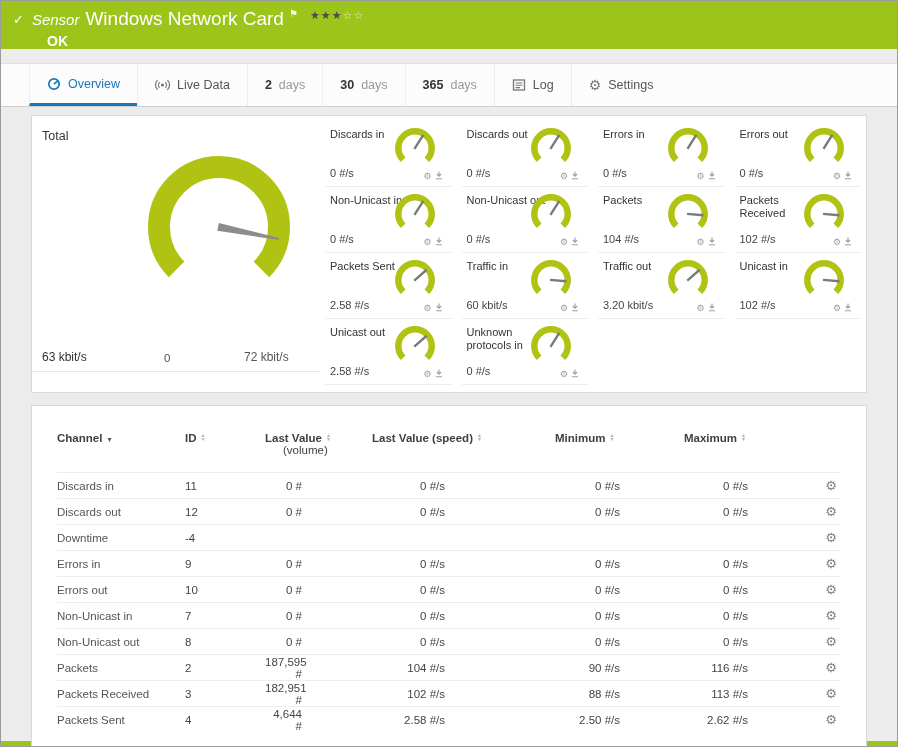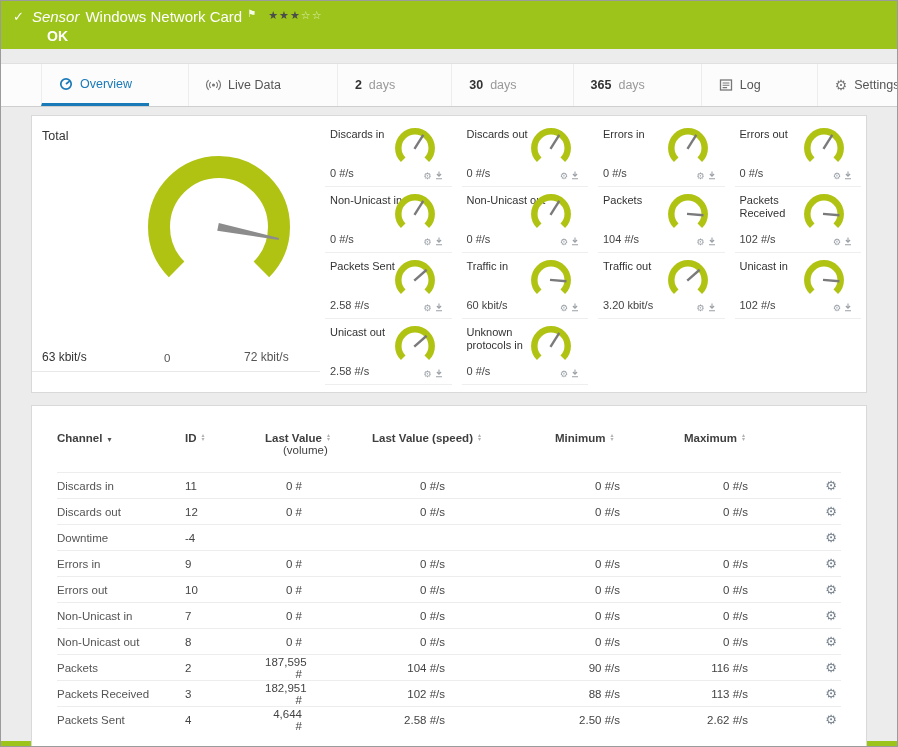--- a/index.html
+++ b/index.html
@@ -12,31 +12,31 @@
   .page{
     position:relative;width:898px;height:747px;border:1px solid #9b9b9b;
     background:#ececec;overflow:hidden;
     font-family:"Liberation Sans","DejaVu Sans",sans-serif;color:#444;
   }
   
   .sensor-head{height:48px;background:var(--green);color:#fff;padding:7px 12px 0;}
   .head-row1{display:flex;align-items:center;}
   .check{font-size:13px;font-weight:bold;margin-right:8px;}
   .kind{font-style:italic;font-size:15px;margin-right:6px;}
-  .title{font-size:15px;}
+  .title{font-size:19px;}
   .flag{font-size:10px;margin-left:5px;align-self:flex-start;opacity:.9;}
   .stars{margin-left:12px;font-size:11px;letter-spacing:1px;align-self:flex-start;margin-top:1px;}
   .star{cursor:pointer;}
   .star.filled{color:#4c4c4c;}
   .star.empty{color:#dcedaa;}
   .head-row2{margin:3px 0 0 34px;font-size:14px;font-weight:bold;}
   
   .tabbar{
     margin-top:14px;background:#fcfcfc;border-top:1px solid #e0e0e0;border-bottom:1px solid #cfcfcf;
-    height:44px;display:flex;align-items:stretch;padding-left:40px;gap:39px;
+    height:44px;display:flex;align-items:stretch;padding-left:28px;
   }
   .tab{
     display:flex;align-items:center;gap:7px;padding:0 17px;font-size:12.5px;color:#555;
     border-left:1px solid #ededed;cursor:pointer;white-space:nowrap;
   }
   .tab.active{color:var(--blue);border-bottom:3px solid var(--blue);}
   .tab-icon{display:inline-flex;align-items:center;color:#777;}
   .tab.active .tab-icon{color:var(--blue);}
   .tab-num{font-weight:bold;color:#333;}
   .tab--days .tab-label{color:#999;}

